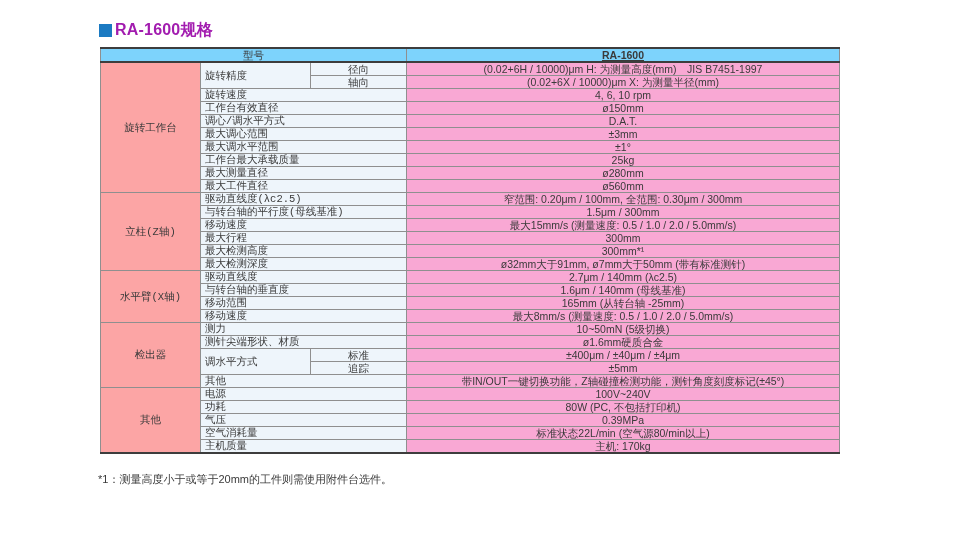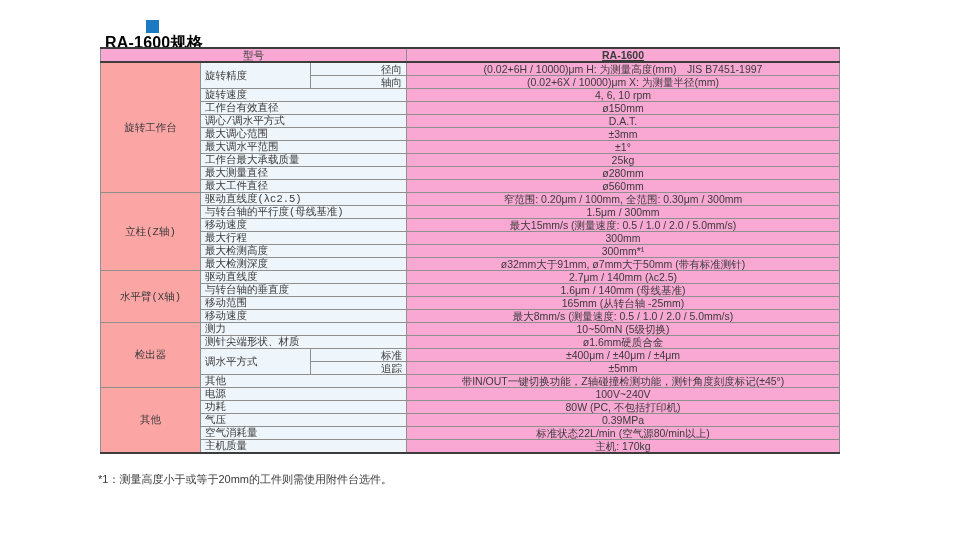--- a/index.html
+++ b/index.html
@@ -1,51 +1,50 @@
 <!DOCTYPE html>
 <html><head>
 <meta charset="utf-8">
 <style>
   * { margin:0; padding:0; box-sizing:border-box; }
   html,body { width:960px; height:540px; background:#ffffff; overflow:hidden; }
   body { font-family:"Liberation Sans", sans-serif; color:#3a3a3a; position:relative; }
 
   .title-row {
-    position:absolute; left:105px; top:20px;
+    position:absolute; left:99px; top:20px;
     display:flex; align-items:center;
-    font-size:16px; font-weight:bold; color:#000000;
+    font-size:16px; font-weight:bold; color:#a21caf;
     letter-spacing:0.2px;
-    flex-direction:column;
   }
   .title-row .sq {
     width:13px; height:13px; background:#1b7ac2; display:inline-block; margin-right:3px;
   }
 
   table.spec {
     position:absolute; left:100px; top:47px; width:739px;
     border-collapse:collapse; table-layout:fixed;
     font-size:10.5px; color:#3a3a3a;
     border-top:2px solid #3d3d3d; border-bottom:2px solid #3d3d3d;
     border-left:1px solid #8f8f8f; border-right:1px solid #8f8f8f;
   }
   table.spec td {
     border:1px solid #8f8f8f;
     height:13px; line-height:12px;
     padding:0 4px;
     overflow:hidden; white-space:nowrap;
     vertical-align:middle;
   }
   table.spec thead td {
-    background:#f9a8d4; text-align:center; height:14px;
+    background:#7dd3fc; text-align:center; height:14px;
     border-bottom:2px solid #3d3d3d;
   }
   td.model-value { font-weight:bold;text-decoration:underline; }
   td.gcell { background:#fca5a5; text-align:center;font-family:Liberation Mono, monospace; }
   td.acell { background:#eef5fb; text-align:left;font-family:Liberation Mono, monospace; }
-  td.scell { background:#eef5fb; text-align:right; }
+  td.scell { background:#eef5fb; text-align:center; }
   td.vcell { background:#f9a8d4; text-align:center; }
 
   .footnote {
     position:absolute; left:98px; top:472px;
     font-size:11px; color:#3a3a3a;
   }
 </style>
 </head>
 <body>
 

